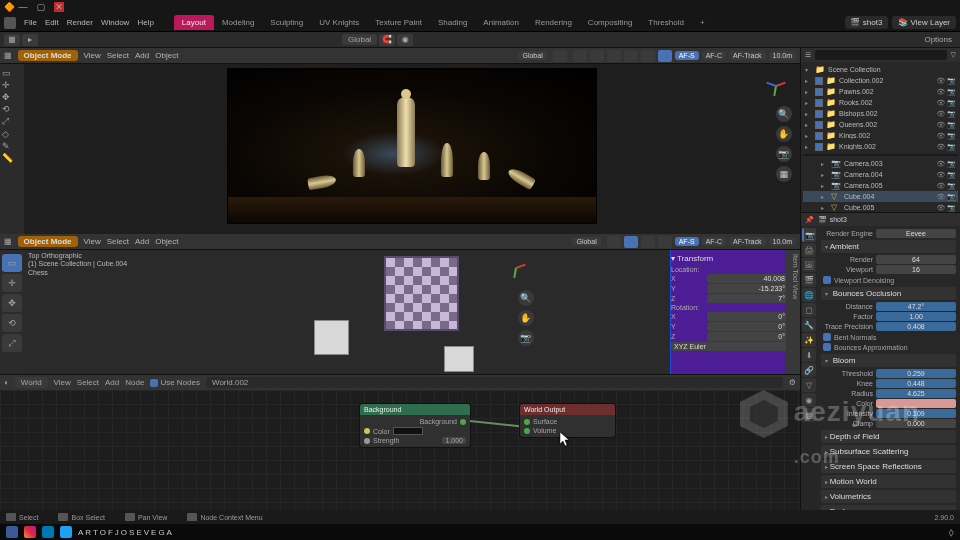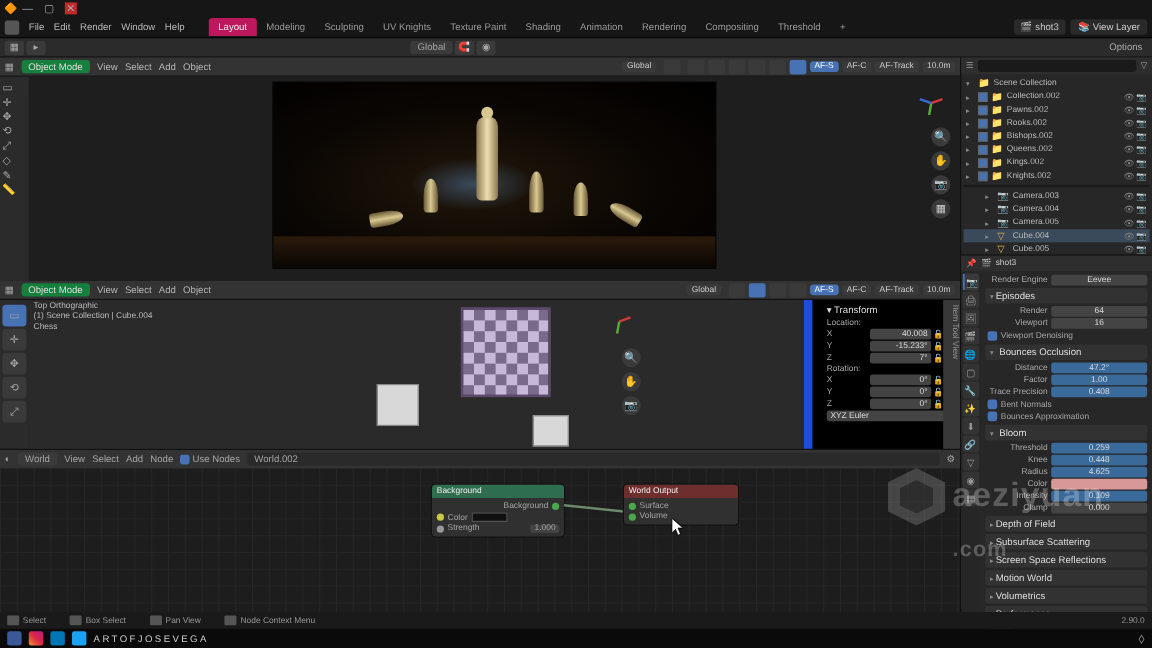--- a/index.html
+++ b/index.html
@@ -30,21 +30,21 @@
   .toolrow .options { color:#aaa; padding:0 4px;}
   
   
   .main { display: flex; height: calc(540px - 14px - 18px - 16px - 16px); }
   
   
   .center { flex:1; display:flex; flex-direction:column; min-width:0;}
   
   
   .vp-header { height: 16px; background: #333; display:flex; align-items:center; padding:0 4px; gap:6px; font-size:8px; border-bottom:1px solid #111;}
-  .vp-header .mode { background:#15803d; padding:1px 6px; border-radius:3px; color:#ddd;}
+  .vp-header .mode { background:#a16207; padding:1px 6px; border-radius:3px; color:#ddd;font-weight:bold;}
   .vp-header .hitem { color:#b5b5b5; cursor:pointer;}
   .vp-header .right { margin-left:auto; display:flex; gap:3px; align-items:center;}
   .vp-header .chip { background:#3a3a3a; padding:1px 4px; border-radius:3px; color:#ccc; font-size:7px;}
   .vp-header .chip.on { background:#4772b3; color:#fff;}
   .shadebtn { width:14px; height:12px; background:#3a3a3a; border-radius:2px;}
   .shadebtn.on { background:#4772b3;}
   
   .viewport3d { flex: 0 0 170px; background: linear-gradient(#2f2f2f,#222); position:relative; display:flex;}
   .viewport3d .tools-mini { width:24px; background:#2b2b2b; display:flex; flex-direction:column; gap:2px; padding:4px 2px;}
   .viewport3d .canvas { flex:1; position:relative; background:#1e1e1e;}
@@ -62,21 +62,21 @@
   
   .viewport2 { flex:0 0 124px; display:flex;}
   .viewport2 .tools-mini { width:24px; background:#2b2b2b; display:flex; flex-direction:column; gap:2px; padding:4px 2px;}
   .viewport2 .tool { width:20px; height:18px; background:#3a3a3a; border-radius:3px; display:flex;align-items:center;justify-content:center; font-size:9px;}
   .viewport2 .tool.active{background:#4772b3;}
   .viewport2 .canvas2 { flex:1; background:#2a2a2a; position:relative;}
   .topview-info { position:absolute; top:2px; left:4px; font-size:7px; color:#bbb; line-height:1.2;}
   .checkerboard { position:absolute; left:360px; top:6px; width:75px; height:75px; 
     background: repeating-conic-gradient(#7a6a8a 0 25%, #c8b8d8 0 50%) 0 0/18px 18px; border:2px solid #5a4a6a;}
   .white-sq { position:absolute; background:#d8d8d8; border:1px solid #888;}
-  .viewport2 .npanel { width:130px; background:#000000; border-left:7px solid #1d4ed8; padding:2px 12px; font-size:7px;}
+  .viewport2 .npanel { width:130px; background:#4c1d95; border-left:1px solid #1d4ed8; padding:2px 0; font-size:7px;}
   .npanel .sect { color:#ddd; font-size:8px; padding:2px 0;}
   .npanel .row { display:flex; gap:2px; margin:1px 0; align-items:center;}
   .npanel .lab { width:34px; color:#aaa; font-size:7px;}
   .npanel .fld { flex:1; background:#444; padding:1px 3px; border-radius:2px; color:#ddd; font-size:7px; text-align:right;}
   .npanel .lock { width:10px; color:#888;}
   .npanel .tabs { position:absolute; right:0; top:0; bottom:0; width:14px; background:#383838; writing-mode:vertical-rl; font-size:7px; padding:4px 1px; color:#999;}
   
   
   .shader-header { height:16px; background:#333; display:flex; align-items:center; padding:0 4px; gap:6px; font-size:8px; border-top:1px solid #111;}
   .shader-header .dropdown { background:#3a3a3a; padding:1px 6px; border-radius:3px;}
@@ -561,21 +561,21 @@
         <span class="pt">🔗</span>
         <span class="pt">▽</span>
         <span class="pt">◉</span>
         <span class="pt">▦</span>
       </div>
       <div class="prop-content">
         <div class="prow">
             <span class="plab">Render Engine</span>
             <span class="pval">Eevee</span>
           </div>
-        <div class="psect open">Episodes</div>
+        <div class="psect open">Ambient</div>
         <div class="prow">
             <span class="plab">Render</span>
             <span class="pval">64</span>
           </div>
         <div class="prow">
             <span class="plab">Viewport</span>
             <span class="pval">16</span>
           </div>
         <div class="pcheck">
             <span class="cbx"></span>

